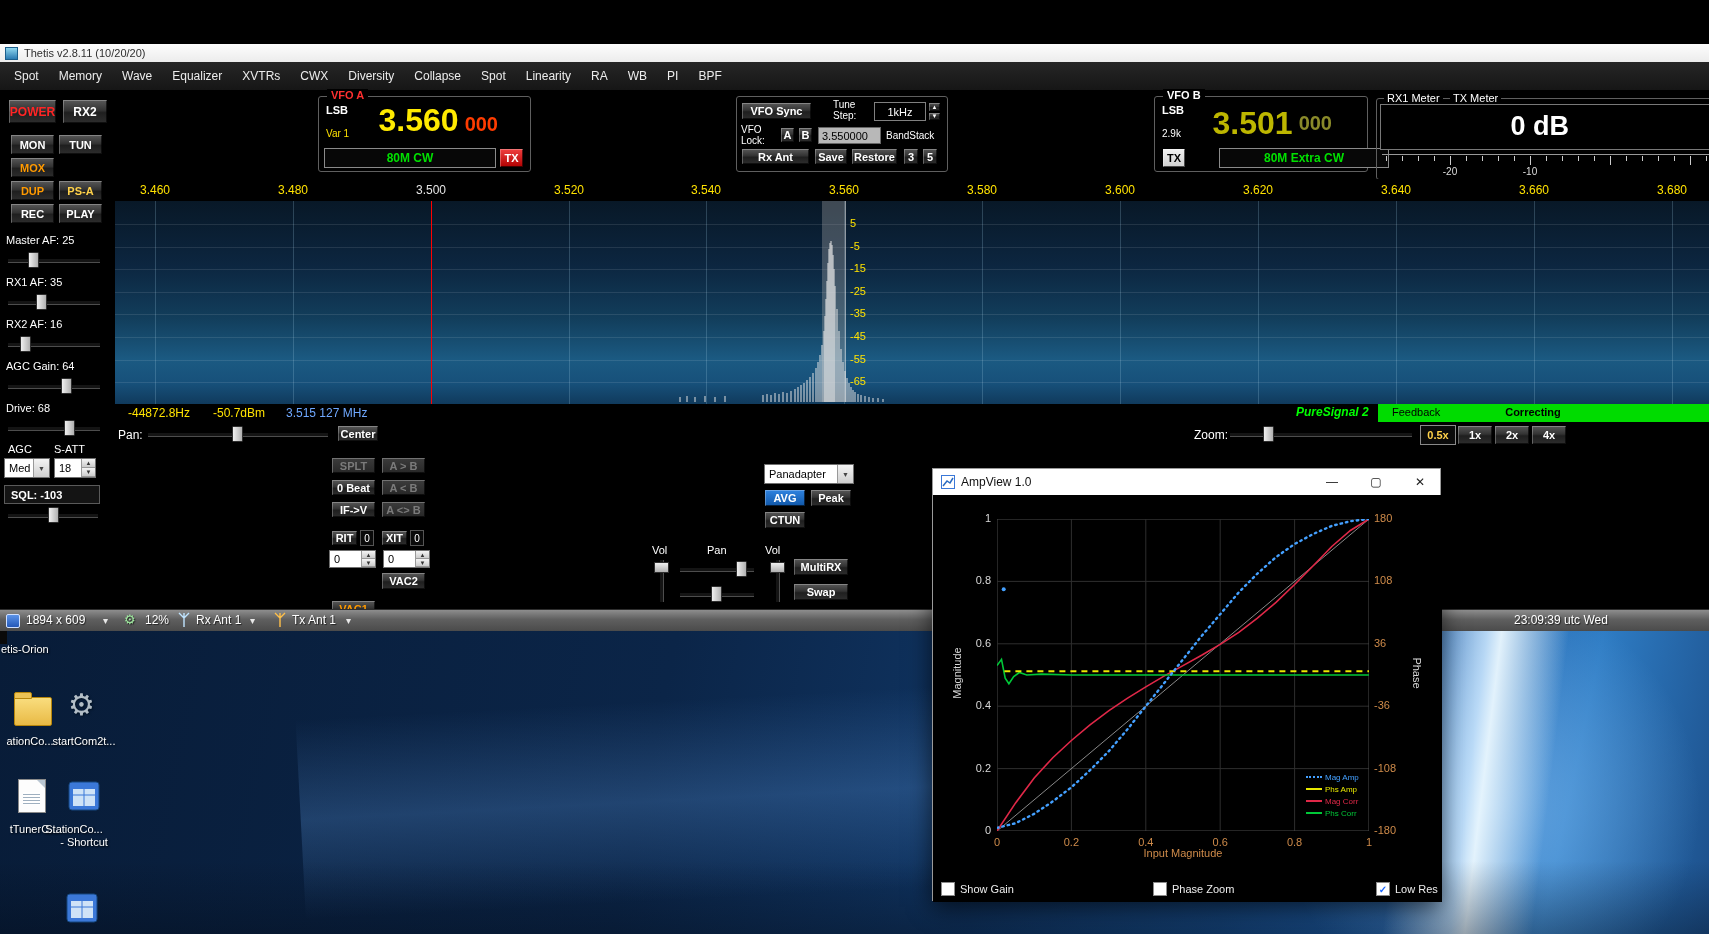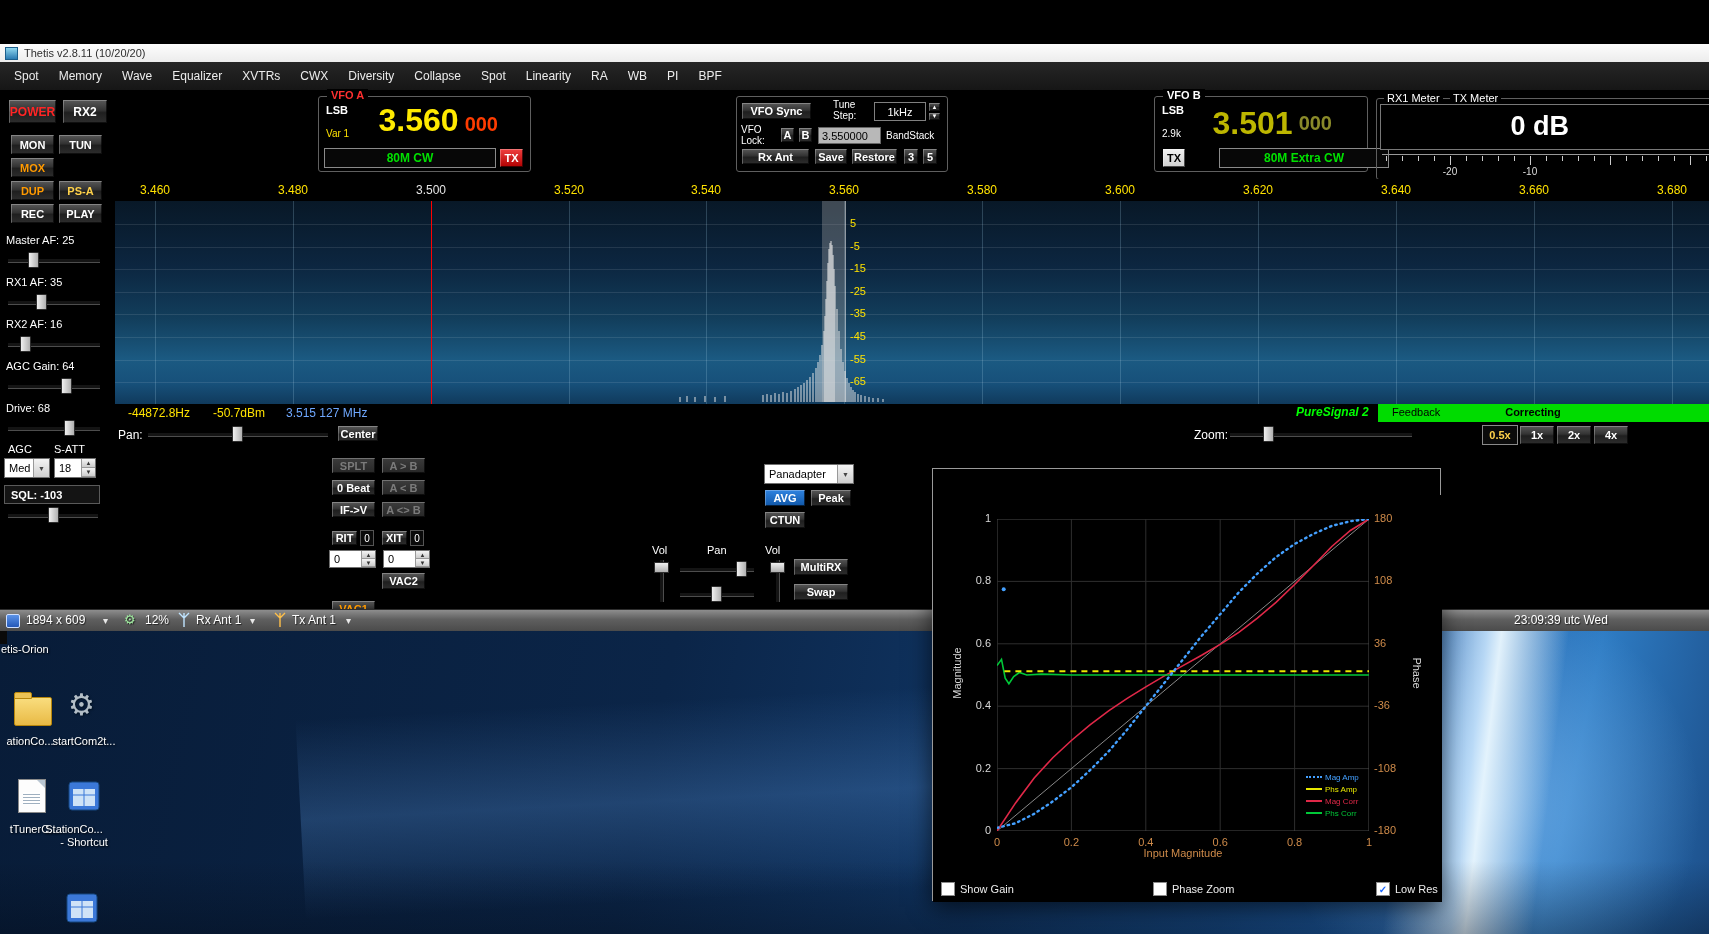--- a/index.html
+++ b/index.html
@@ -355,21 +355,21 @@
   <div class="hslider" style="left:146px;top:381px;width:184px;height:17px;">
     <div class="track"></div>
       <div class="thumb" style="left:86px;"></div>
   </div>
   <div class="abs btn" style="left:337px;top:381px;width:42px;height:17px;">Center</div>
   <span class="lbl" style="left:1194px;top:384px;font-size:12px;">Zoom:</span>
   <div class="hslider" style="left:1228px;top:381px;width:186px;height:17px;">
     <div class="track"></div>
       <div class="thumb" style="left:35px;"></div>
   </div>
-  <div class="abs" id="zoom-buttons" style="left:1482px;top:381px;width:160px;height:18px;">
+  <div class="abs" id="zoom-buttons" style="left:1420px;top:381px;width:160px;height:18px;">
       <div class="btn zoom-active" style="position: absolute; left: 0px; top: 0px; width: 34px; height: 18px;">0.5x</div>
       <div class="btn" style="position: absolute; left: 37px; top: 0px; width: 34px; height: 18px;">1x</div>
       <div class="btn" style="position: absolute; left: 74px; top: 0px; width: 34px; height: 18px;">2x</div>
       <div class="btn" style="position: absolute; left: 111px; top: 0px; width: 34px; height: 18px;">4x</div>
     </div>
 
   <div class="abs btn dis" style="left:331px;top:413px;width:45px;height:17px;">SPLT</div>
   <div class="abs btn dis" style="left:381px;top:413px;width:45px;height:17px;">A &gt; B</div>
   <div class="abs btn" style="left:331px;top:435px;width:45px;height:17px;">0 Beat</div>
   <div class="abs btn dis" style="left:381px;top:435px;width:45px;height:17px;">A &lt; B</div>
@@ -471,20 +471,30 @@
         <div style="position: absolute; left: 66px; top: 262px; cursor: pointer;"><svg width="32" height="30">
             <rect x="1" y="1" width="30" height="28" rx="3" fill="#3b78d8" stroke="#16477e"></rect>
             <rect x="5" y="8" width="22" height="17" fill="#cfe3f7"></rect>
             <line x1="5" y1="14" x2="27" y2="14" stroke="#3b78d8"></line>
             <line x1="16" y1="8" x2="16" y2="25" stroke="#3b78d8"></line>
           </svg></div>
       </div>
   </div>
 
   <div class="abs" id="ampview">
+    <div id="av-title">
+      <svg style="margin-left:8px;" width="14" height="14" viewBox="0 0 14 14">
+          <rect x="0.5" y="0.5" width="13" height="13" fill="#fff" stroke="#3b78d8"></rect>
+          <polyline points="2,11 6,6 9,8 12,3" fill="none" stroke="#2a6ac0" stroke-width="1.5"></polyline>
+        </svg>
+      <span class="ttl">AmpView 1.0</span>
+      <span class="av-winbtn" style="left:377px;">—</span>
+      <span class="av-winbtn" style="left:421px;">▢</span>
+      <span class="av-winbtn" style="left:465px;">✕</span>
+    </div>
     <div id="av-body">
       <svg id="av-svg" style="position:absolute;left:64px;top:24px;" width="372" height="312" viewBox="0 0 372 312" preserveAspectRatio="none">
           <line x1="0" y1="0" x2="0" y2="312" stroke="#4a4a4a"></line>
           <line x1="0" y1="0" x2="372" y2="0" stroke="#4a4a4a"></line>
           <line x1="74.4" y1="0" x2="74.4" y2="312" stroke="#2e2e2e"></line>
           <line x1="0" y1="62.4" x2="372" y2="62.4" stroke="#2e2e2e"></line>
           <line x1="148.8" y1="0" x2="148.8" y2="312" stroke="#2e2e2e"></line>
           <line x1="0" y1="124.8" x2="372" y2="124.8" stroke="#2e2e2e"></line>
           <line x1="223.20000000000002" y1="0" x2="223.20000000000002" y2="312" stroke="#2e2e2e"></line>
           <line x1="0" y1="187.2" x2="372" y2="187.2" stroke="#2e2e2e"></line>

